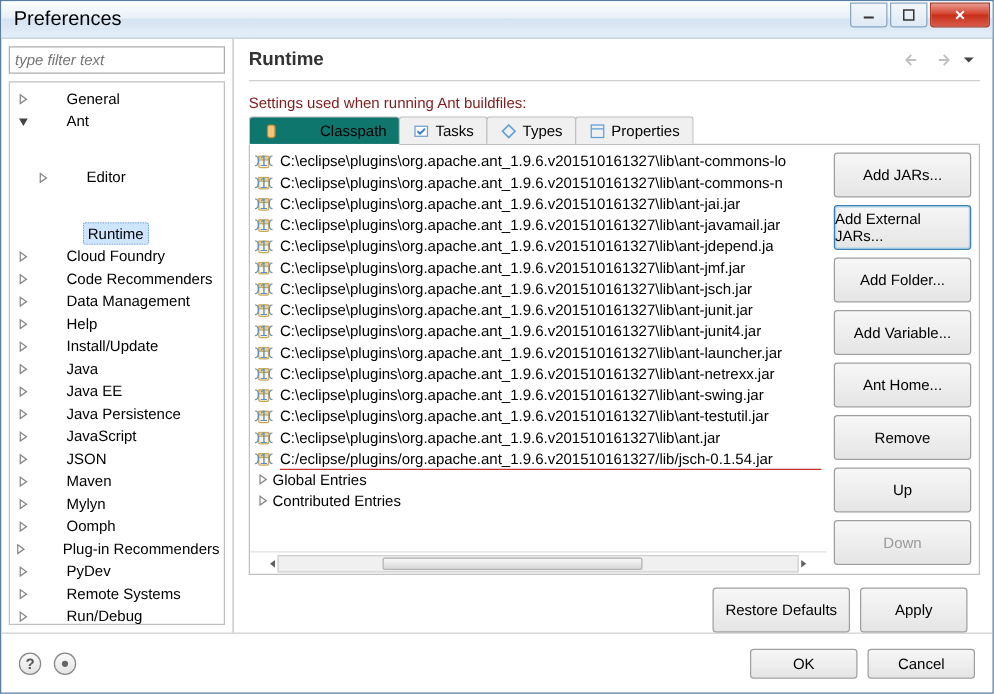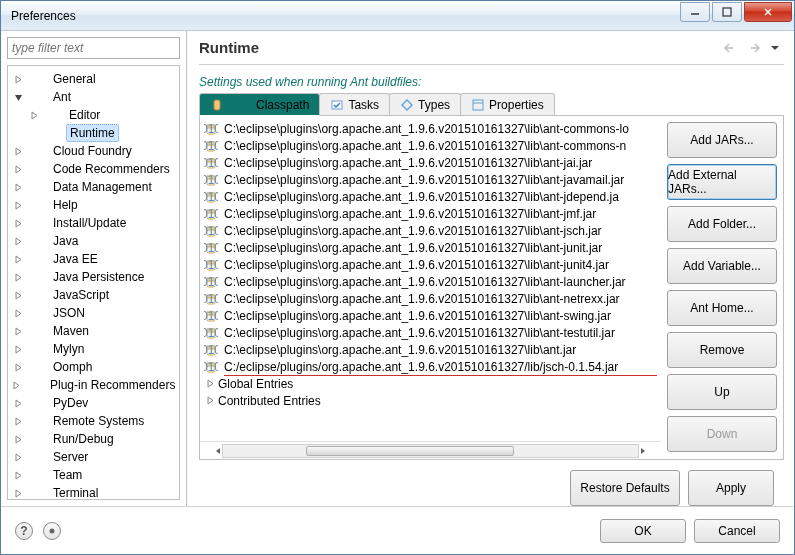--- a/index.html
+++ b/index.html
@@ -1,41 +1,41 @@
 <!DOCTYPE html>
 <html><head>
 <meta charset="utf-8">
 <style>
 * { box-sizing: border-box; margin: 0; padding: 0; font-family: "Segoe UI", Tahoma, sans-serif; font-size: 12px; }
 body { background: #fff; width: 795px; height: 555px; overflow: hidden; border: 1px solid #5a7ea3; }
 .titlebar { height: 30px; background: linear-gradient(#fdfefe, #e8f0f7 45%, #d6e4f1 50%, #e3eef8); display: flex; align-items: center; padding-left: 10px; border-bottom: 1px solid #b8c8d8; }
-.titlebar-title { flex: 1; color: #000; font-size: 12px; }
+.titlebar-title { flex: 1; color: #000; font-size: 16px; }
 .titlebar-btns { display: flex; height: 100%; align-items: flex-start; padding-top: 1px; padding-right: 2px; gap: 2px; }
 .tb-btn { width: 30px; height: 20px; border: 1px solid #8aa6c1; border-radius: 0 0 3px 3px; display: flex; align-items: center; justify-content: center; background: linear-gradient(#f3f7fb, #dde9f4); }
 .tb-close { width: 48px; background: linear-gradient(#e89a90, #d4452e 45%, #c72f1a 50%, #d85a47); border-color: #a53a2b; color: #fff; font-weight: bold; }
 .tb-min svg, .tb-max svg { width: 10px; height: 10px; }
 
 .content { display: flex; height: calc(100% - 30px - 48px); }
 .sidebar { width: 186px; border-right: 1px solid #c0c0c0; display: flex; flex-direction: column; padding: 6px; }
 .filter-input { width: 100%; height: 22px; border: 1px solid #adadad; padding: 2px 4px; color: #0c4a6e; font-style: italic; margin-bottom: 6px; }
 .tree { flex: 1; overflow: auto; border: 1px solid #c0c0c0; padding: 4px 2px; }
 .tree-item { display: flex; align-items: center; height: 18px; padding-left: 2px; cursor: default; white-space: nowrap; gap: 24px; }
-.tree-item.l2 { padding-left: 18px; }
+.tree-item.l2 { padding-left: 18px; margin-top: 27px; }
 .tree-arrow { width: 12px; height: 12px; display: inline-flex; align-items: center; justify-content: center; margin-right: 2px; }
 .tree-arrow svg { width: 9px; height: 9px; }
 .tree-label { padding: 1px 3px; }
 .tree-label.selected { background: #cde5ff; border: 1px dotted #6ea5de; border-radius: 2px; }
 
 .main { flex: 1; display: flex; flex-direction: column; padding: 8px 10px 0 12px; }
 .page-header { display: flex; align-items: center; border-bottom: 1px solid #d0d0d0; padding-bottom: 8px; margin-bottom: 10px; }
 .page-title { font-size: 15px; font-weight: bold; color: #333; flex: 1; }
 .hdr-btns { display: flex; gap: 4px; align-items: center; }
 .hdr-btn { width: 18px; height: 16px; display: flex; align-items: center; justify-content: center; }
 
-.subtitle { margin-bottom: 4px; color: #0f766e; font-style: italic; }
+.subtitle { margin-bottom: 4px; color: #7f1d1d; }
 .tabs { display: flex; border-bottom: 1px solid #c0c0c0; }
 .tab { display: flex; align-items: center; gap: 4px; padding: 4px 10px 3px; border: 1px solid #c0c0c0; border-bottom: none; background: #f0f0f0; margin-right: -1px; cursor: default; border-radius: 3px 3px 0 0; }
 .tab.active { background: #0f766e; position: relative; z-index: 1; border-bottom: 1px solid #fff; margin-bottom: -1px; gap: 32px; }
 .tab-icon { width: 14px; height: 14px; }
 
 .tab-body { display: flex; border: 1px solid #c0c0c0; border-top: none; flex: 1; min-height: 0; }
 .listwrap { flex: 1; display: flex; flex-direction: column; min-width: 0; }
 .jarlist { flex: 1; overflow: hidden; padding: 4px 0 0 4px; }
 .jar-row { display: flex; align-items: center; height: 17px; white-space: nowrap; cursor: default; }
 .jar-icon { width: 14px; height: 14px; margin-right: 6px; flex-shrink: 0; }

